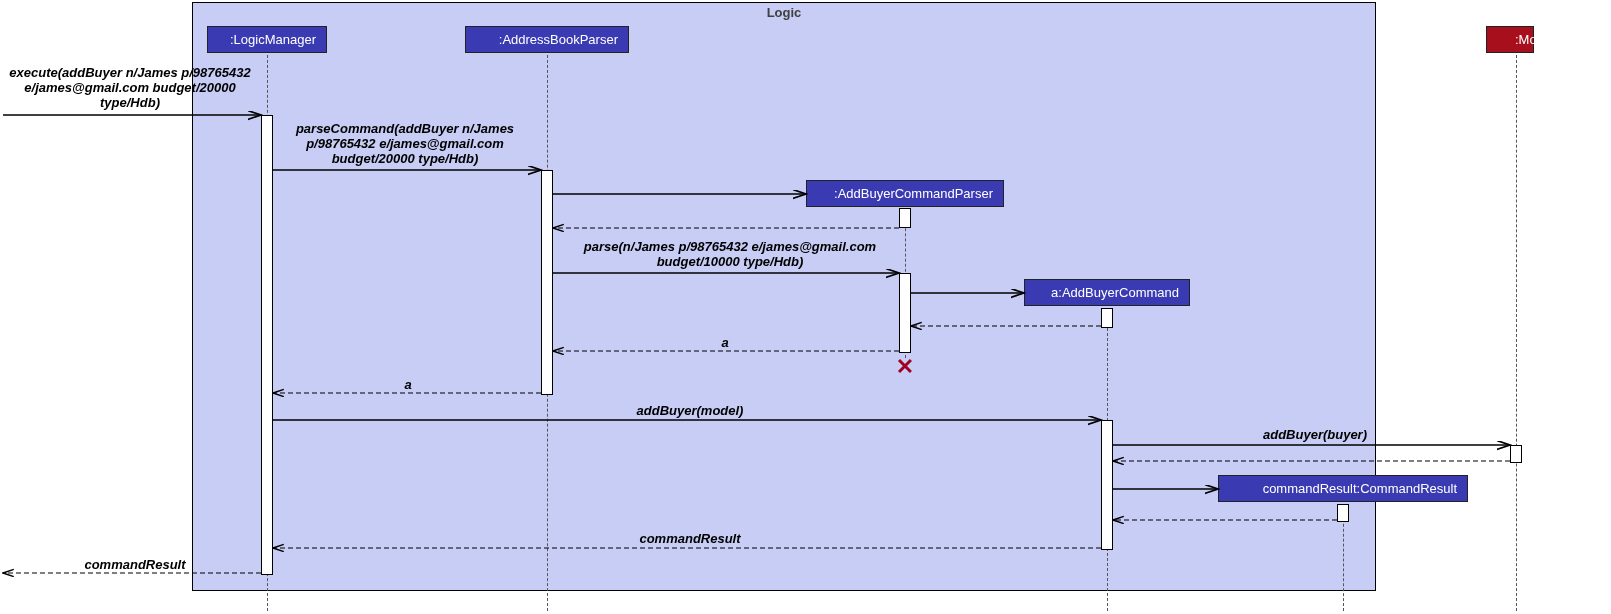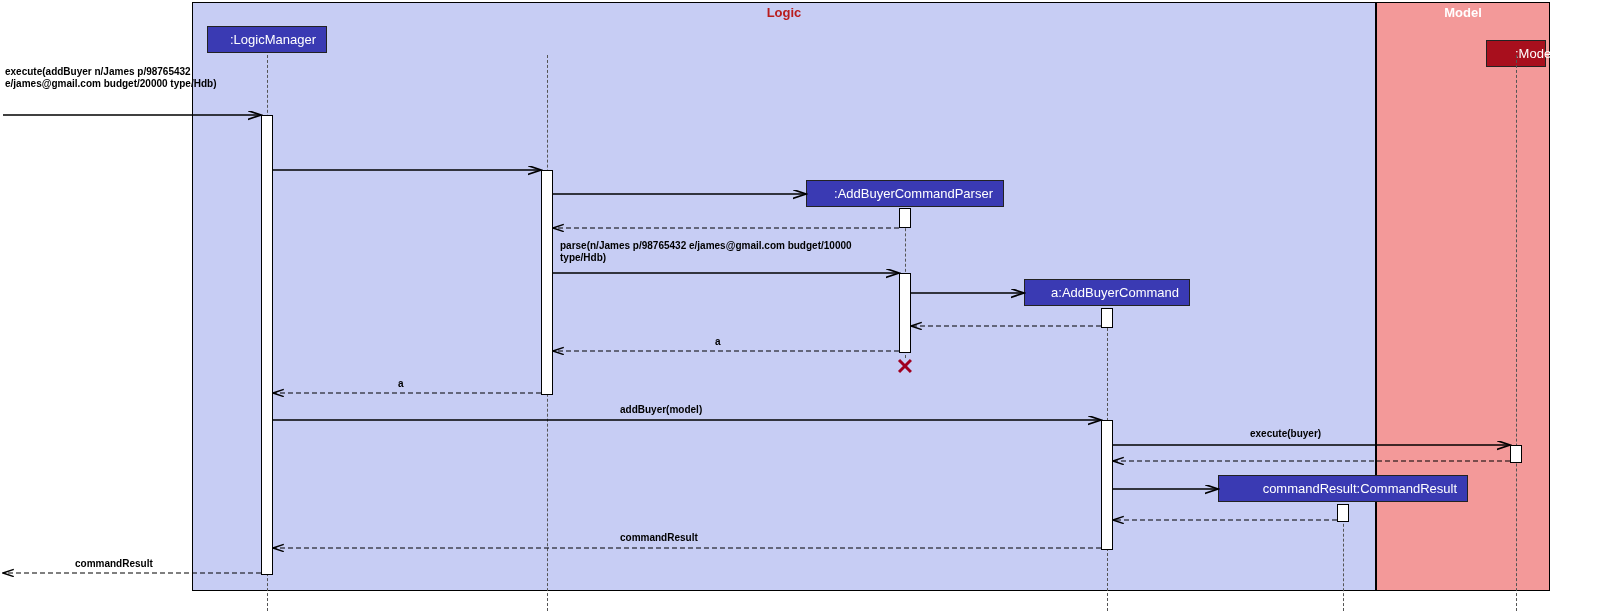--- a/index.html
+++ b/index.html
@@ -21,21 +21,21 @@
   }
   .region-title {
     text-align: center;
     font-weight: bold;
     padding: 2px 0;
   }
   .logic-region {
     background: #c7cdf4;
   }
   .logic-title {
-    color: #b91c1c;
+    color: #404040;
   }
   .model-region {
     background: #f39999;
   }
   .model-title {
     color: #fff;
   }
   .participant {
     position: absolute;
     color: #fff;
@@ -55,23 +55,25 @@
   .activation {
     position: absolute;
     width: 12px;
     background: #fff;
     border: 1px solid #000;
     box-sizing: border-box;
     transform: translateX(-6px);
   }
   .msg-label {
     position: absolute;
+    text-align: center;
     font-weight: bold;
-    font-size: 10px;
+    font-size: 13px;
     line-height: 1.15;
+    font-style: italic;
   }
   .destroy {
     position: absolute;
     color: #a00020;
     font-size: 22px;
     font-weight: bold;
     transform: translate(-50%,-50%);
   }
   svg.arrows {
     position: absolute;
@@ -82,54 +84,53 @@
   }
 </style>
 </head>
 <body>
 
 <div class="canvas">
 
   <div class="region logic-region" style="left:192px; top:2px; width:1184px; height:589px;">
     <div class="region-title logic-title">Logic</div>
   </div>
-  <div class="region model-region" style="left:1376px; top:2px; width:174px; height:589px;">
-    <div class="region-title model-title">Model</div>
-  </div>
 
   <div class="participant blue" style="left:207px; top:26px; width:120px;">:LogicManager</div>
+  <div class="participant blue" style="left:465px; top:26px; width:164px;">:AddressBookParser</div>
   <div class="participant blue" style="left:806px; top:180px; width:198px;">:AddBuyerCommandParser</div>
   <div class="participant blue" style="left:1218px; top:475px; width:250px;">commandResult:CommandResult</div>
   <div class="participant blue" style="left:1024px; top:279px; width:166px;">a:AddBuyerCommand</div>
-  <div class="participant red" style="left:1486px; top:40px; width:60px;padding-left:28px;">:Model</div>
+  <div class="participant red" style="left:1486px; top:26px; width:48px;padding-left:28px;">:Model</div>
 
   <div class="lifeline" style="left:267px; top:55px; height:556px;"></div>
   <div class="lifeline" style="left:547px; top:55px; height:556px;"></div>
   <div class="lifeline" style="left:905px; top:208px; height:150px;"></div>
   <div class="lifeline" style="left:1107px; top:308px; height:303px;"></div>
   <div class="lifeline" style="left:1343px; top:504px; height:107px;"></div>
   <div class="lifeline" style="left:1516px; top:55px; height:556px;"></div>
 
   <div class="activation" style="left:267px; top:115px; height:460px;"></div>
   <div class="activation" style="left:547px; top:170px; height:225px;"></div>
   <div class="activation" style="left:905px; top:208px; height:20px;"></div>
   <div class="activation" style="left:905px; top:273px; height:80px;"></div>
   <div class="activation" style="left:1107px; top:308px; height:20px;"></div>
   <div class="activation" style="left:1107px; top:420px; height:130px;"></div>
   <div class="activation" style="left:1516px; top:445px; height:18px;"></div>
   <div class="activation" style="left:1343px; top:504px; height:18px;"></div>
 
   <div class="destroy" style="left:905px; top:367px;">✕</div>
 
   <div class="msg-label" style="left:5px; top:66px; width:250px;">execute(addBuyer n/James p/98765432 e/james@gmail.com budget/20000 type/Hdb)</div>
+  <div class="msg-label" style="left:275px; top:122px; width:260px;">parseCommand(addBuyer n/James p/98765432 e/james@gmail.com budget/20000 type/Hdb)</div>
   <div class="msg-label" style="left:560px; top:240px; width:340px;">parse(n/James p/98765432 e/james@gmail.com budget/10000 type/Hdb)</div>
   <div class="msg-label" style="left:715px; top:336px; width:20px;">a</div>
   <div class="msg-label" style="left:398px; top:378px; width:20px;">a</div>
   <div class="msg-label" style="left:620px; top:404px; width:140px;">addBuyer(model)</div>
-  <div class="msg-label" style="left:1250px; top:428px; width:130px;">execute(buyer)</div>
+  <div class="msg-label" style="left:1250px; top:428px; width:130px;">addBuyer(buyer)</div>
   <div class="msg-label" style="left:620px; top:532px; width:140px;">commandResult</div>
   <div class="msg-label" style="left:75px; top:558px; width:120px;">commandResult</div>
 
   <svg class="arrows">
     <defs>
       <marker id="ah" markerWidth="10" markerHeight="10" refX="9" refY="3" orient="auto">
         <path d="M0,0 L9,3 L0,6" fill="none" stroke="#000" stroke-width="1.2"></path>
       </marker>
     </defs>
 

